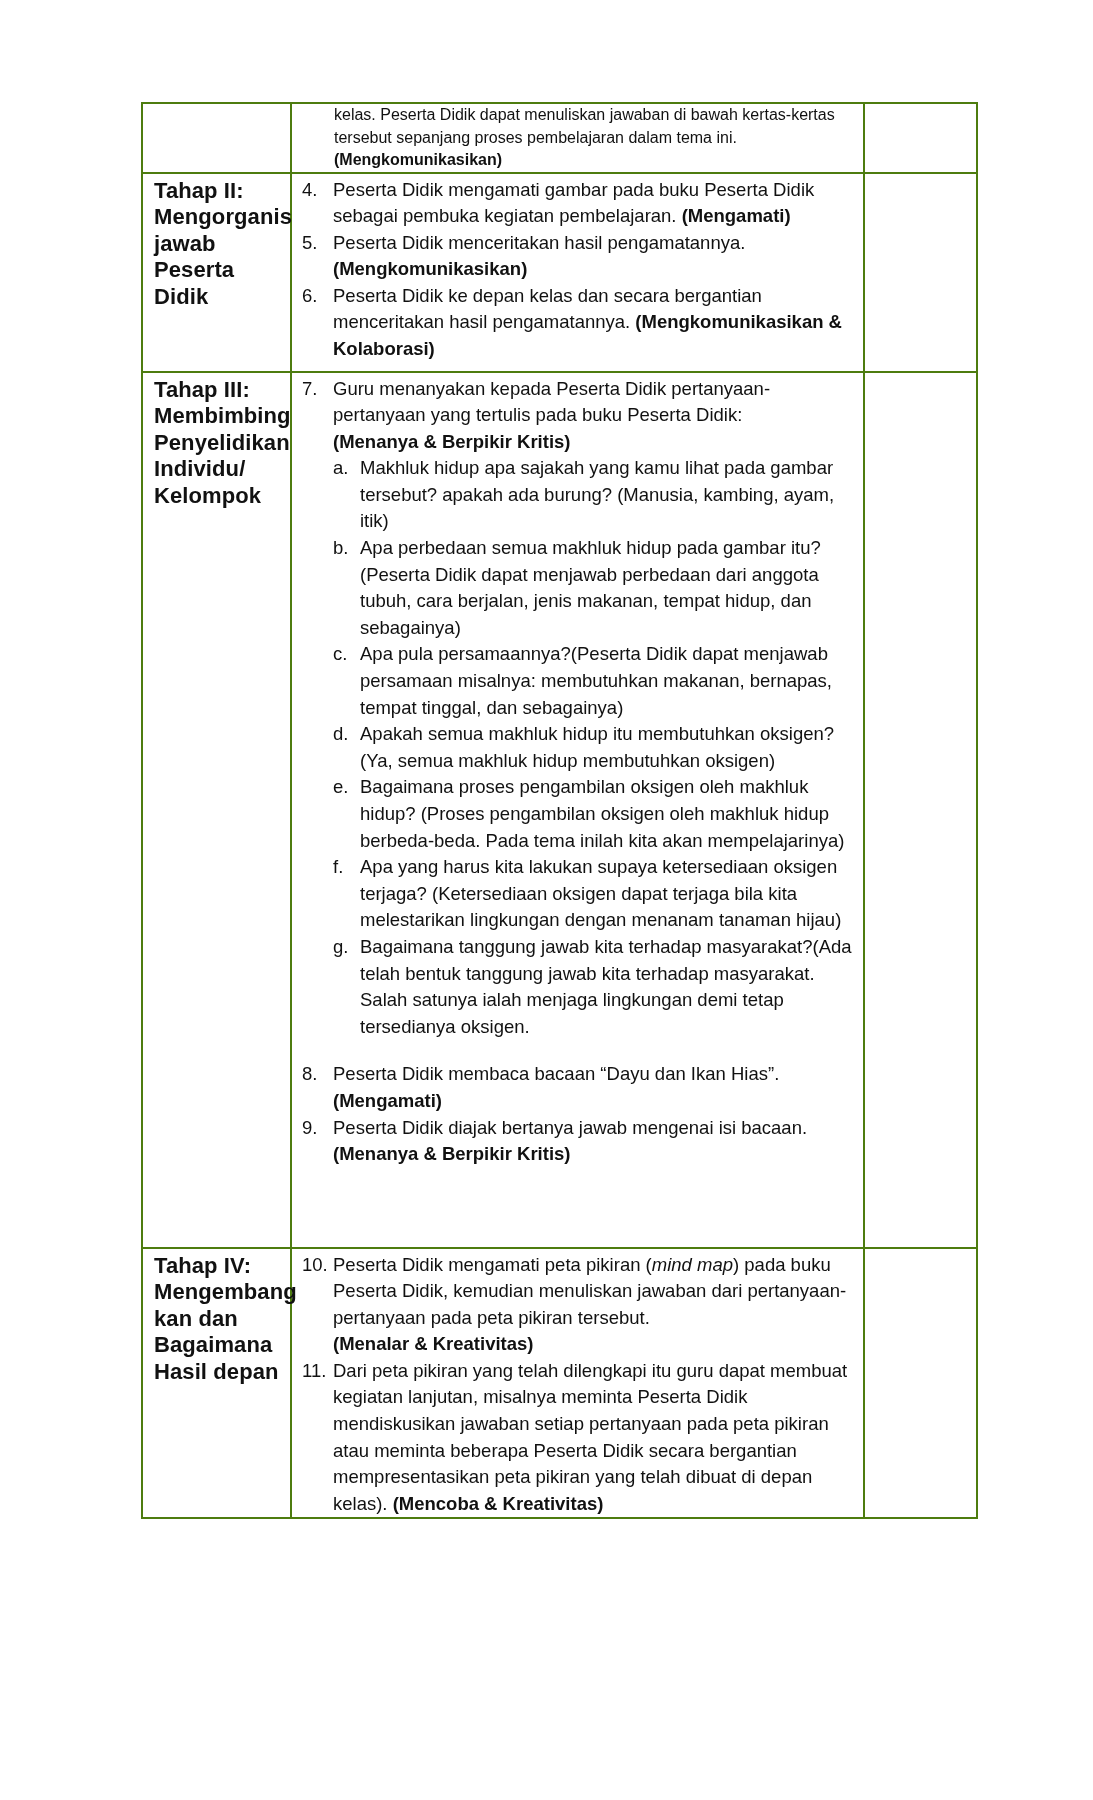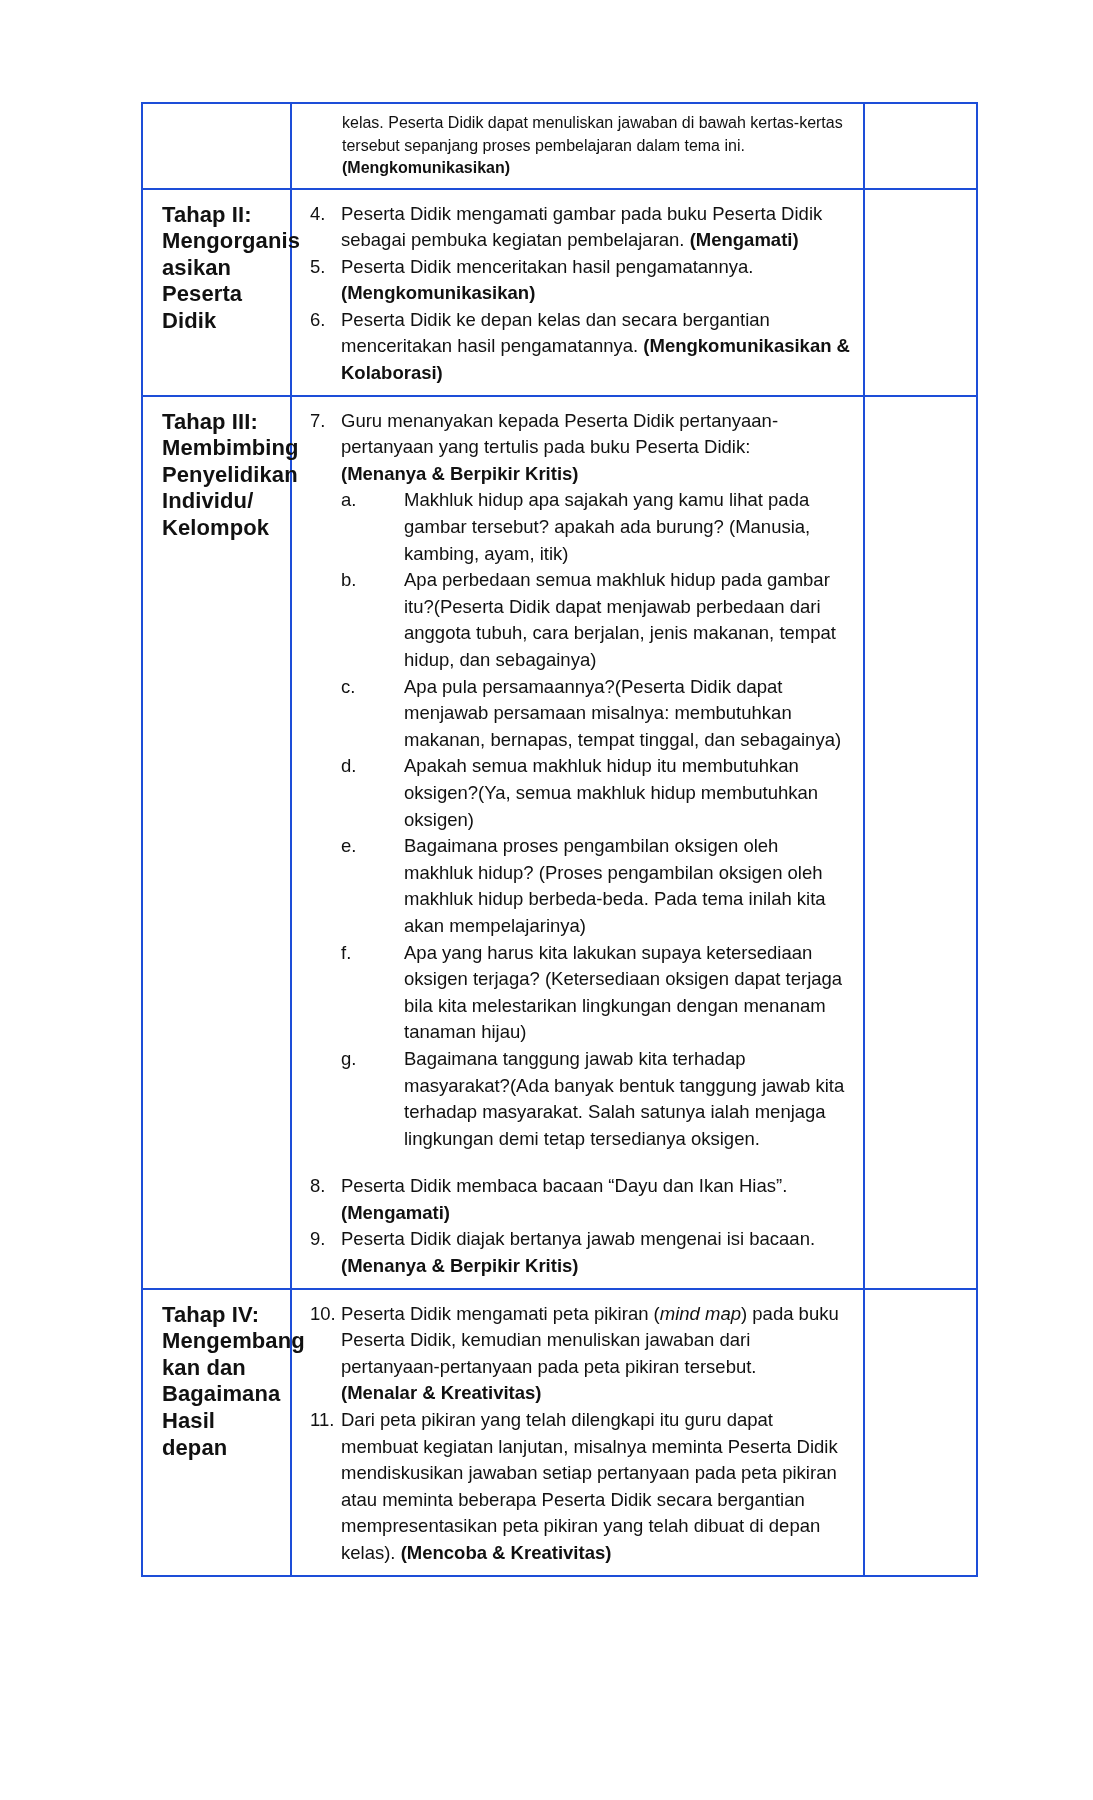--- a/index.html
+++ b/index.html
@@ -1,33 +1,33 @@
 <!DOCTYPE html>
 <html><head>
 <meta charset="utf-8">
 <style>
   html, body { margin: 0; padding: 0; background: #ffffff; }
   body { width: 1093px; height: 1800px; position: relative; overflow: hidden;
          font-family: "Liberation Sans", sans-serif; color: #111; }
   .page { position: absolute; left: 0; top: 0; width: 1093px; height: 1800px; }
   table.rpp { position: absolute; left: 141px; top: 102px; border-collapse: collapse;
               table-layout: fixed; width: 835px; }
-  table.rpp td { border: 2px solid #1d4ed8; vertical-align: top; padding: 8px; }
+  table.rpp td { border: 2px solid #4d7c0f; vertical-align: top; padding: 0; }
   col.c1 { width: 149px; } col.c2 { width: 573px; } col.c3 { width: 113px; }
   .stage { font-weight: bold; font-size: 22px; line-height: 26.6px;
            padding: 4px 0 0 11px; letter-spacing: 0.1px; }
   .stage span { display: block; }
   .content { padding: 0 4px 0 0; font-size: 18.5px; line-height: 26.6px; }
   .cont-text { padding: 0 0 0 42px; line-height: 22.5px; padding-top: 0px; }
   .item { display: flex; margin-bottom: 0; }
   .item .num { width: 41px; flex: 0 0 41px; padding-left: 10px; box-sizing: border-box; }
   .item .txt { flex: 1; }
   .sub { display: flex; }
   .sub .lt { width: 27px; flex: 0 0 27px; }
-  .sub .txt { flex: 1; margin-left: 36px; }
+  .sub .txt { flex: 1; }
   b { font-weight: bold; }
   i { }
   .row2 .content { padding-top: 3px; }
   .row3 .content { padding-top: 3px; }
   .row4 .content { padding-top: 3px; }
   .gap { height: 21px; }
 </style>
 </head>
 <body>
 
@@ -46,21 +46,21 @@
       <div class="cont-text"><span>kelas. Peserta Didik dapat menuliskan jawaban di bawah kertas-kertas tersebut sepanjang proses pembelajaran dalam tema ini. </span><b>(Mengkomunikasikan)</b></div>
     </td>
     <td></td>
   </tr>
 
   <tr class="row2" style="height:199px;">
     <td>
       <div class="stage">
         <span>Tahap II:</span>
         <span>Mengorganis</span>
-        <span>asikan</span>
+        <span>jawab</span>
         <span>Peserta Didik</span>
       </div>
     </td>
     <td>
       <div class="content">
         <div class="item">
           <span class="num">4.</span>
           <span class="txt"><span>Peserta Didik mengamati  gambar pada buku Peserta Didik sebagai pembuka kegiatan pembelajaran. </span><b>(Mengamati)</b></span>
         </div>
         <div class="item">
@@ -112,21 +112,21 @@
             <div class="sub">
                     <span class="lt">e.</span>
                     <span class="txt">Bagaimana proses pengambilan oksigen oleh makhluk hidup? (Proses pengambilan oksigen oleh makhluk hidup berbeda-beda. Pada tema inilah kita akan mempelajarinya)</span>
                   </div>
             <div class="sub">
                     <span class="lt">f.</span>
                     <span class="txt">Apa yang harus kita lakukan supaya ketersediaan oksigen terjaga? (Ketersediaan oksigen dapat terjaga bila kita melestarikan lingkungan dengan menanam tanaman hijau)</span>
                   </div>
             <div class="sub">
                     <span class="lt">g.</span>
-                    <span class="txt">Bagaimana tanggung jawab kita terhadap masyarakat?(Ada banyak bentuk tanggung jawab kita terhadap masyarakat. Salah satunya ialah menjaga lingkungan demi tetap tersedianya oksigen.</span>
+                    <span class="txt">Bagaimana tanggung jawab kita terhadap masyarakat?(Ada telah bentuk tanggung jawab kita terhadap masyarakat. Salah satunya ialah menjaga lingkungan demi tetap tersedianya oksigen.</span>
                   </div>
           </span>
         </div>
         <div class="gap"></div>
         <div class="item">
           <span class="num">8.</span>
           <span class="txt"><span>Peserta Didik membaca bacaan “Dayu dan Ikan Hias”. </span><b>(Mengamati)</b></span>
         </div>
         <div class="item">
           <span class="num">9.</span>

